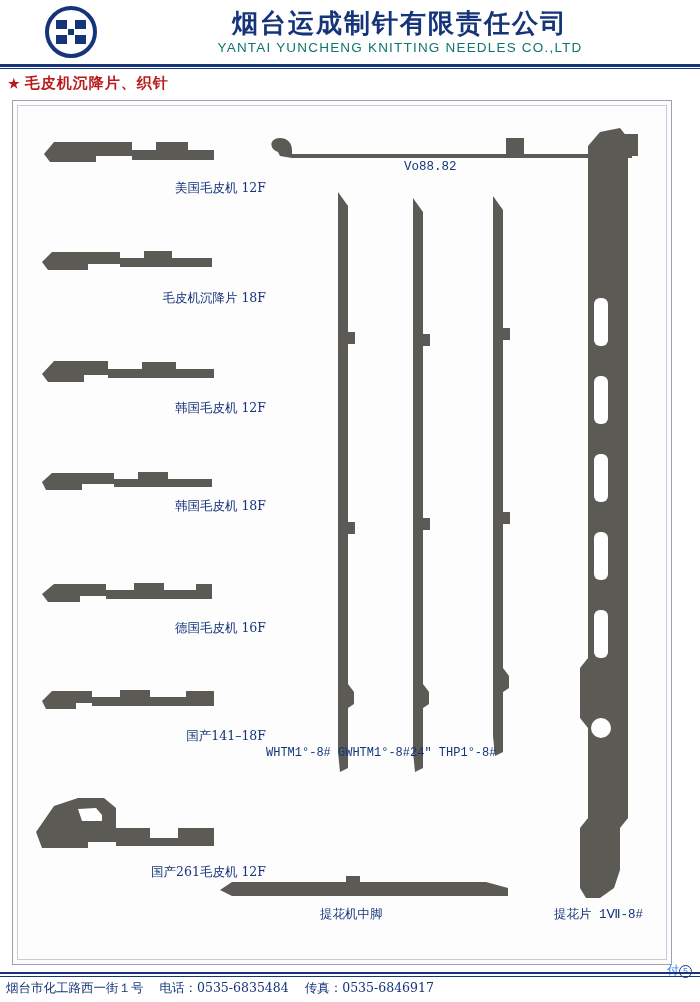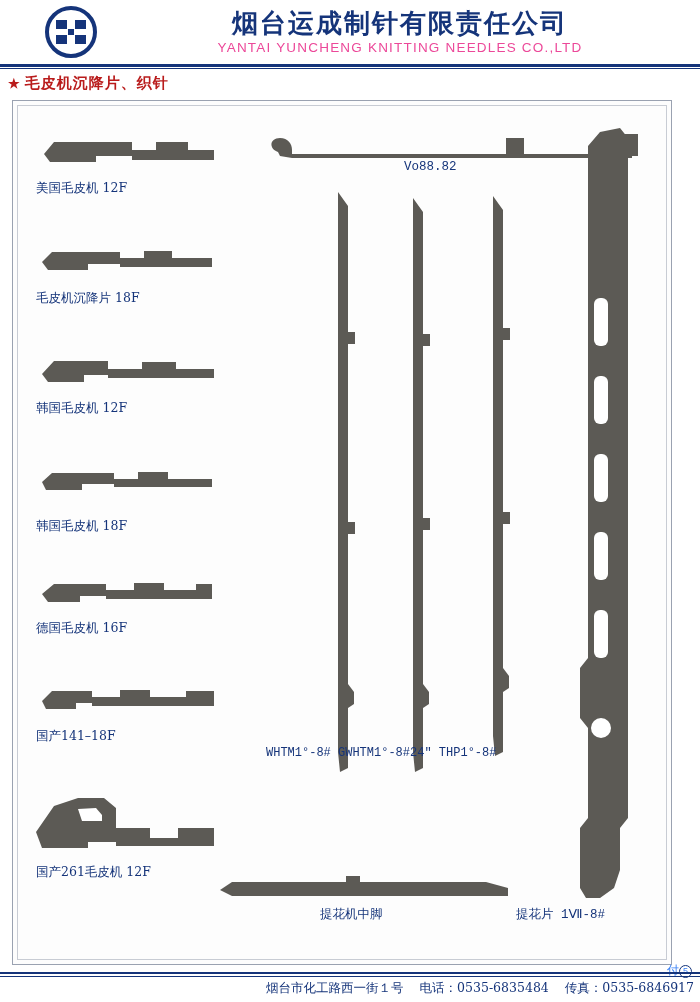--- a/index.html
+++ b/index.html
@@ -41,21 +41,21 @@
     white-space: nowrap;
   }
   .company-en {
     position: absolute;
     left: 120px; top: 40px;
     width: 560px;
     text-align: center;
     font-family: "Liberation Sans", sans-serif;
     font-size: 13.5px;
     letter-spacing: 1.2px;
-    color: #ec4899;
+    color: #0f766e;
     white-space: nowrap;
   }
   .header-rule {
     position: absolute;
     left: 0; top: 64px;
     width: 700px; height: 3px;
     background: #15347a;
   }
   .header-rule2 {
     position: absolute;
@@ -90,21 +90,21 @@
     width: 650px; height: 855px;
     border: 1px solid #c8ccd4;
   }
 
   
   .left-col { position: absolute; left: 0; top: 0; width: 240px; height: 100%; }
   .item { position: absolute; width: 230px; }
   .item .caption {
     position: absolute;
     left: 0; width: 230px;
-    text-align: left;
+    text-align: right;
     font-family: "DejaVu Serif", serif;
     font-size: 12.5px;
     color: #15347a;
     white-space: nowrap;
   }
   .part { position: absolute; }
   .part svg { display: block; }
 
   
   .rlabel {
@@ -126,21 +126,21 @@
   .footer-rule2 {
     position: absolute;
     left: 0; top: 976px;
     width: 700px; height: 1px;
     background: #15347a;
   }
   .footer {
     position: absolute;
     left: 0; top: 980px;
     width: 700px;
-    text-align: right;
+    text-align: left;
     font-family: "DejaVu Serif", serif;
     font-size: 12.5px;
     color: #15347a;
   }
   .footer span { margin: 0 6px; }
   .page-num {
     position: absolute;
     right: 8px; top: 962px;
     font-family: Liberation Sans, sans-serif;
     font-size: 12px;
@@ -212,21 +212,21 @@
           </div>
           <div class="caption" style="top:44px;">韩国毛皮机 12F</div>
         </div>
 
         <div class="item" style="left:18px; top:360px;">
           <div class="part">
             <svg width="190" height="32" viewBox="0 0 190 32">
               <path fill="#5c5a55" d="M6 16 L16 7 L78 7 L78 13 L102 13 L102 6 L132 6 L132 13 L176 13 L176 21 L78 21 L78 18 L46 18 L46 24 L10 24 Z"></path>
             </svg>
           </div>
-          <div class="caption" style="top:52px;">韩国毛皮机 18F</div>
+          <div class="caption" style="top:32px;">韩国毛皮机 18F</div>
         </div>
 
         <div class="item" style="left:18px; top:470px;">
           <div class="part">
             <svg width="190" height="34" viewBox="0 0 190 34">
               <path fill="#5c5a55" d="M6 18 L18 8 L70 8 L70 14 L98 14 L98 7 L128 7 L128 14 L160 14 L160 8 L176 8 L176 23 L70 23 L70 20 L44 20 L44 26 L12 26 Z"></path>
             </svg>
           </div>
           <div class="caption" style="top:44px;">德国毛皮机 16F</div>
         </div>
@@ -292,21 +292,21 @@
           <svg width="64" height="780" viewBox="0 0 64 780">
             <path fill="#5c5a55" d="M50 0 L58 10 L58 690 L50 700 L50 742 L44 760 L30 770 L16 770 L10 760 L10 700 L18 690 L18 600 L10 590 L10 540 L18 530 L18 18 L30 4 Z"></path>
             <rect x="24" y="170" width="14" height="48" rx="6" fill="#ffffff"></rect>
             <rect x="24" y="248" width="14" height="48" rx="6" fill="#ffffff"></rect>
             <rect x="24" y="326" width="14" height="48" rx="6" fill="#ffffff"></rect>
             <rect x="24" y="404" width="14" height="48" rx="6" fill="#ffffff"></rect>
             <rect x="24" y="482" width="14" height="48" rx="6" fill="#ffffff"></rect>
             <circle cx="31" cy="600" r="10" fill="#ffffff"></circle>
           </svg>
         </div>
-        <div class="rlabel" style="left:498px; top:800px;">提花片 1Ⅶ-8#</div>
+        <div class="rlabel" style="left:536px; top:800px;">提花片 1Ⅶ-8#</div>
 
       </div>
     </div>
   </div>
 
   <div class="page-num">
     <span>付</span><span class="circ">5</span>
   </div>
   <div class="footer-rule"></div>
   <div class="footer-rule2"></div>

